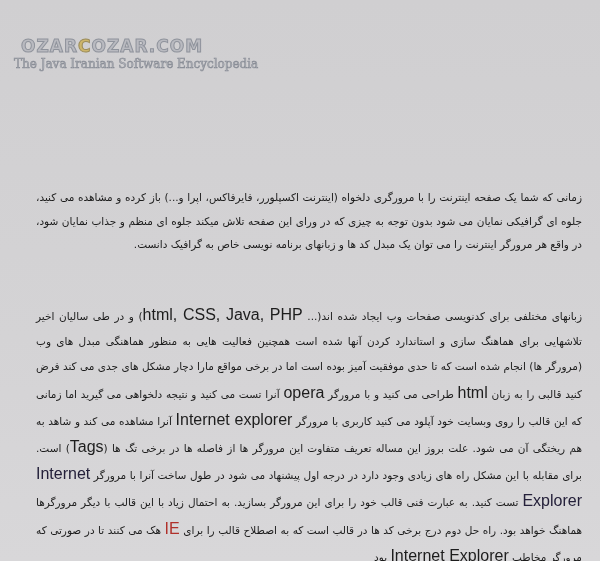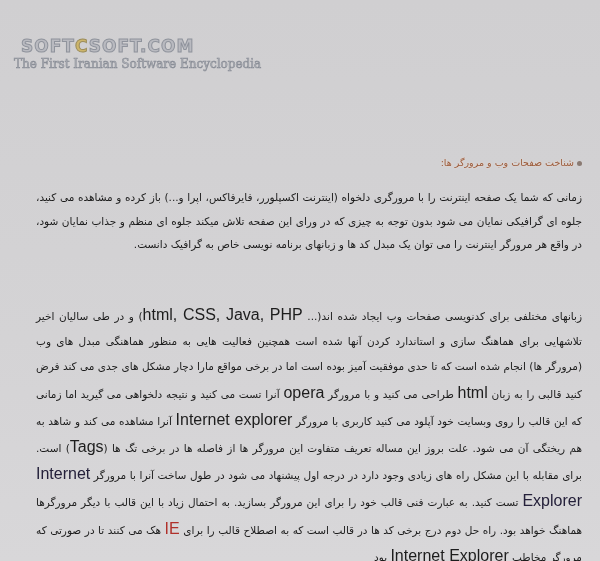--- a/index.html
+++ b/index.html
@@ -103,28 +103,25 @@
     }
     .latin-dark { color: #24203a; }
     .latin-red { color: #b0302a; }
   </style>
 </head>
 <body>
 
 <div class="page">
 
   <div class="watermark">
-    <div class="wm-brand"><span>SOFT</span><span class="accent">C</span><span>SOFT.COM</span></div>
-    <div class="wm-tagline">The First Iranian Software Encyclopedia</div>
+    <div class="wm-brand"><span>OZAR</span><span class="accent">C</span><span>OZAR.COM</span></div>
+    <div class="wm-tagline">The Java Iranian Software Encyclopedia</div>
   </div>
 
 
-  <div class="section-heading">
-    <span class="bullet"></span><span>شناخت صفحات وب و مرورگر ها:</span>
-  </div>
 
   <div class="body-text para1">
     <p>زمانی که شما یک صفحه اینترنت را با مرورگری دلخواه (اینترنت اکسپلورر، فایرفاکس، اپرا و...) باز کرده و مشاهده می کنید، جلوه ای گرافیکی نمایان می شود بدون توجه به چیزی که در ورای این صفحه تلاش میکند جلوه ای منظم و جذاب نمایان شود، در واقع هر مرورگر اینترنت را می توان یک مبدل کد ها و زبانهای برنامه نویسی خاص به گرافیک دانست.</p>
   </div>
 
   <div class="body-text para2">
     <p><span>زبانهای مختلفی برای کدنویسی صفحات وب ایجاد شده اند(... </span><span class="latin" dir="ltr">html, CSS, Java, PHP</span><span>) و در طی سالیان اخیر تلاشهایی برای هماهنگ سازی و استاندارد کردن آنها شده است همچنین فعالیت هایی به منظور هماهنگی مبدل های وب (مرورگر ها) انجام شده است که تا حدی موفقیت آمیز بوده است اما در برخی مواقع مارا دچار مشکل های جدی می کند فرض کنید قالبی را به زبان </span><span class="latin" dir="ltr">html</span><span> طراحی می کنید و با مرورگر </span><span class="latin" dir="ltr">opera</span><span> آنرا تست می کنید و نتیجه دلخواهی می گیرید اما زمانی که این قالب را روی وبسایت خود آپلود می کنید کاربری با مرورگر </span><span class="latin" dir="ltr">Internet explorer</span><span> آنرا مشاهده می کند و شاهد به هم ریختگی آن می شود. علت بروز این مساله تعریف متفاوت این مرورگر ها از فاصله ها در برخی تگ ها (</span><span class="latin" dir="ltr">Tags</span><span>) است. برای مقابله با این مشکل راه های زیادی وجود دارد در درجه اول پیشنهاد می شود در طول ساخت آنرا با مرورگر </span><span class="latin latin-dark" dir="ltr">Internet Explorer</span><span> تست کنید. به عبارت فنی قالب خود را برای این مرورگر بسازید. به احتمال زیاد با این قالب با دیگر مرورگرها هماهنگ خواهد بود. راه حل دوم درج برخی کد ها در قالب است که به اصطلاح قالب را برای </span><span class="latin latin-red" dir="ltr">IE</span><span> هک می کنند تا در صورتی که مرورگر مخاطب </span><span class="latin" dir="ltr">Internet Explorer</span><span> بود</span></p>
   </div>
 
 </div>

